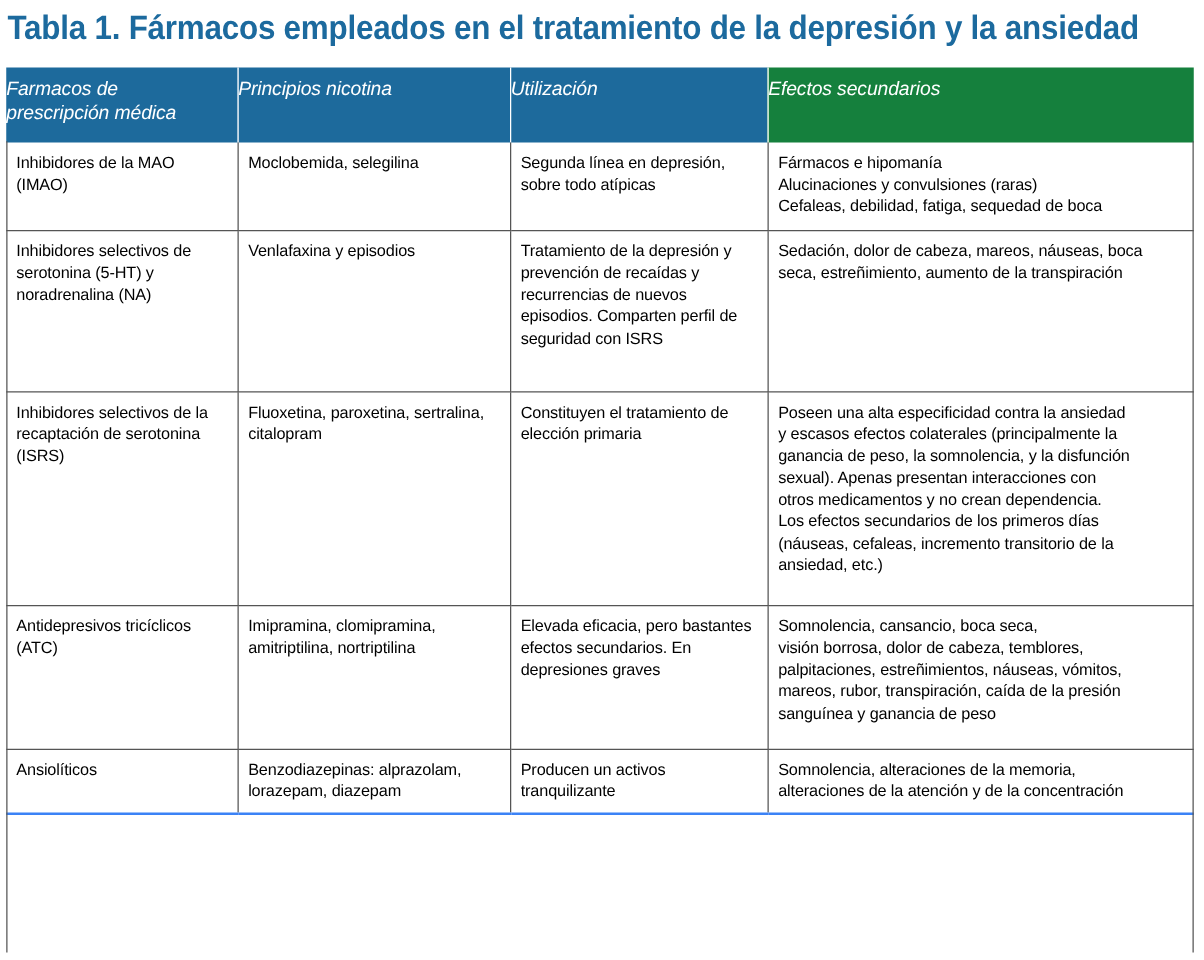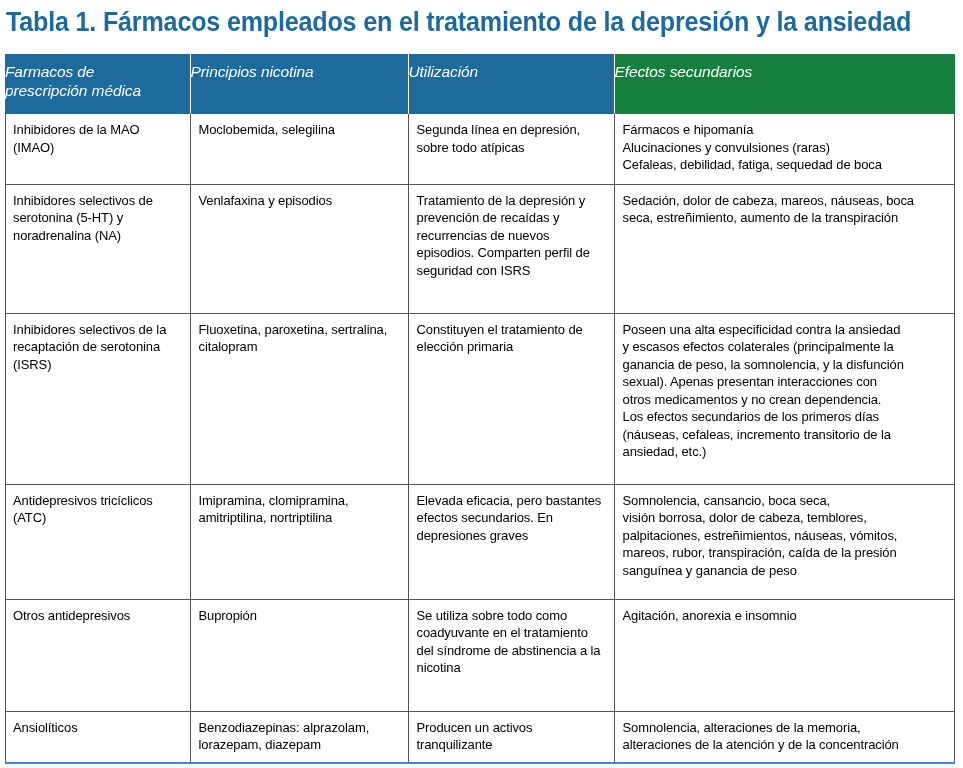--- a/index.html
+++ b/index.html
@@ -173,28 +173,20 @@
           <td>Imipramina, clomipramina, amitriptilina, nortriptilina</td>
           <td>Elevada eficacia, pero bastantes efectos secundarios. En depresiones graves</td>
           <td class="cell-lines">
               <span>Somnolencia, cansancio, boca seca,</span>
               <span>visión borrosa, dolor de cabeza, temblores,</span>
               <span>palpitaciones, estreñimientos, náuseas, vómitos,</span>
               <span>mareos, rubor, transpiración, caída de la presión</span>
               <span>sanguínea y ganancia de peso</span>
             </td>
         </tr>
-        <tr style="height: 112px;">
-          <td>Otros antidepresivos</td>
-          <td>Bupropión</td>
-          <td>Se utiliza sobre todo como coadyuvante en el tratamiento del síndrome de abstinencia a la nicotina</td>
-          <td class="cell-lines">
-              <span>Agitación, anorexia e insomnio</span>
-            </td>
-        </tr>
         <tr style="height: 52px;">
           <td>Ansiolíticos</td>
           <td>Benzodiazepinas: alprazolam, lorazepam, diazepam</td>
           <td>Producen un activos tranquilizante</td>
           <td class="cell-lines">
               <span>Somnolencia, alteraciones de la memoria,</span>
               <span>alteraciones de la atención y de la concentración</span>
             </td>
         </tr>
       </tbody>

